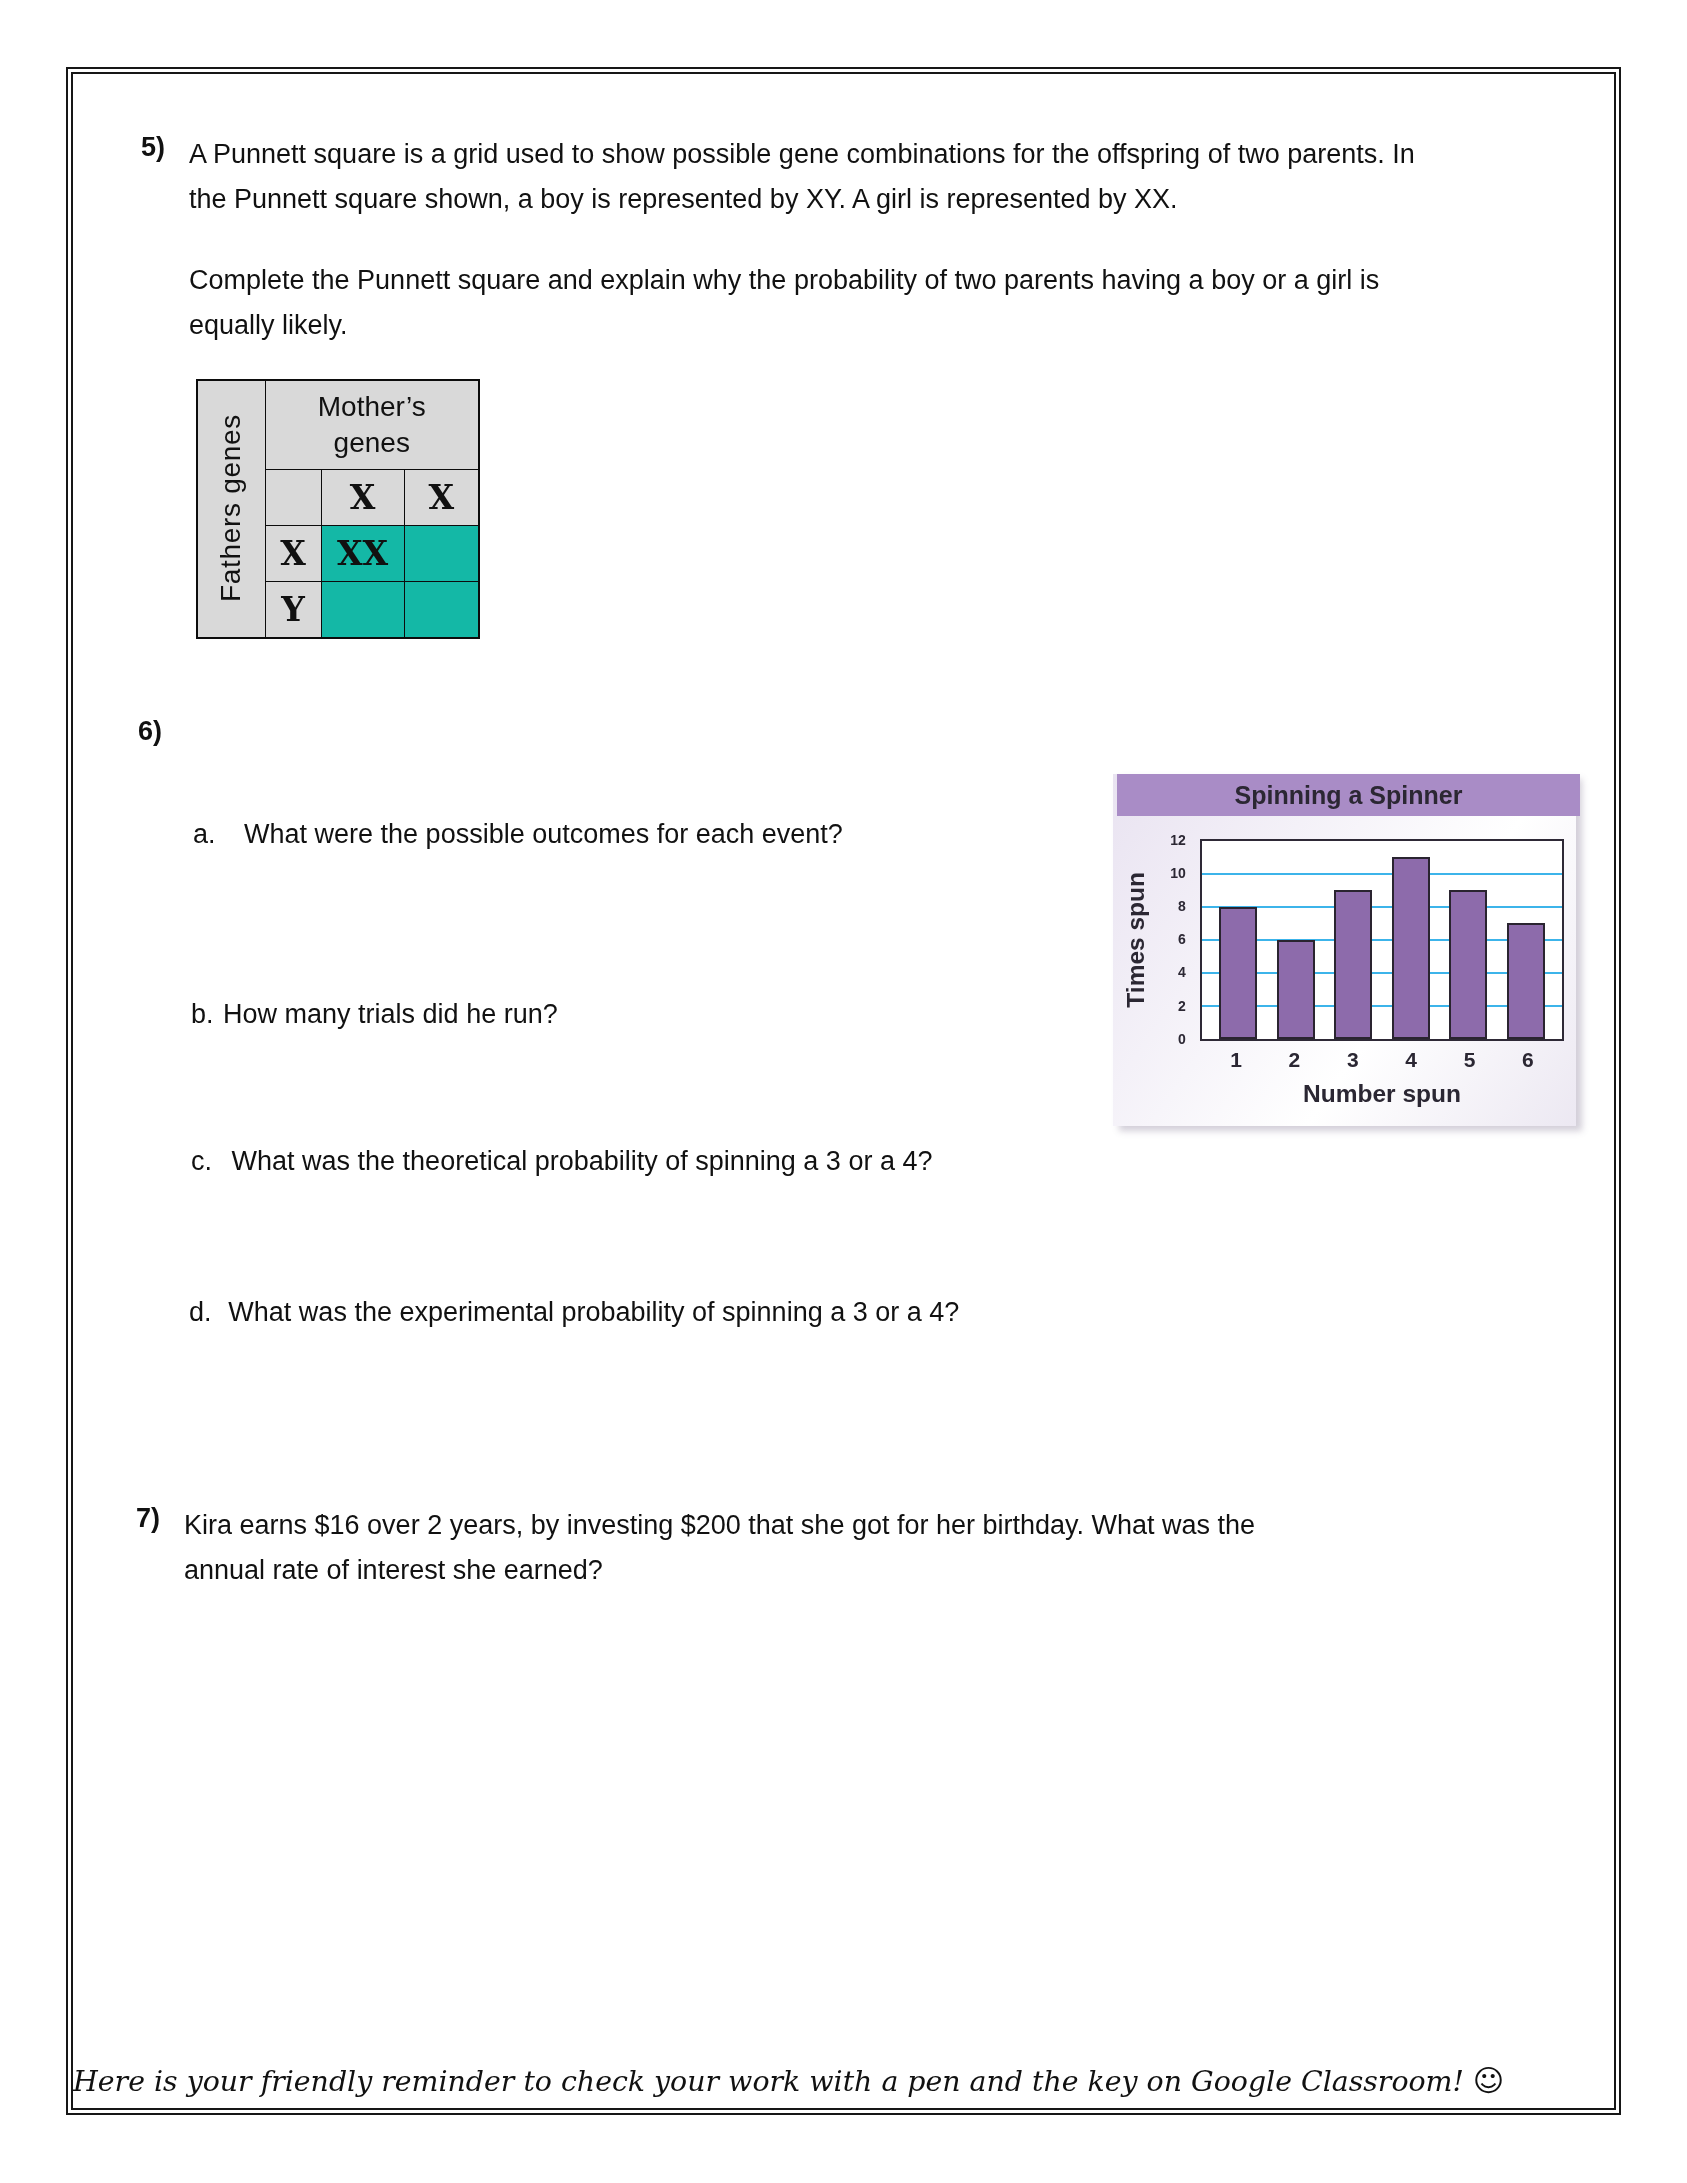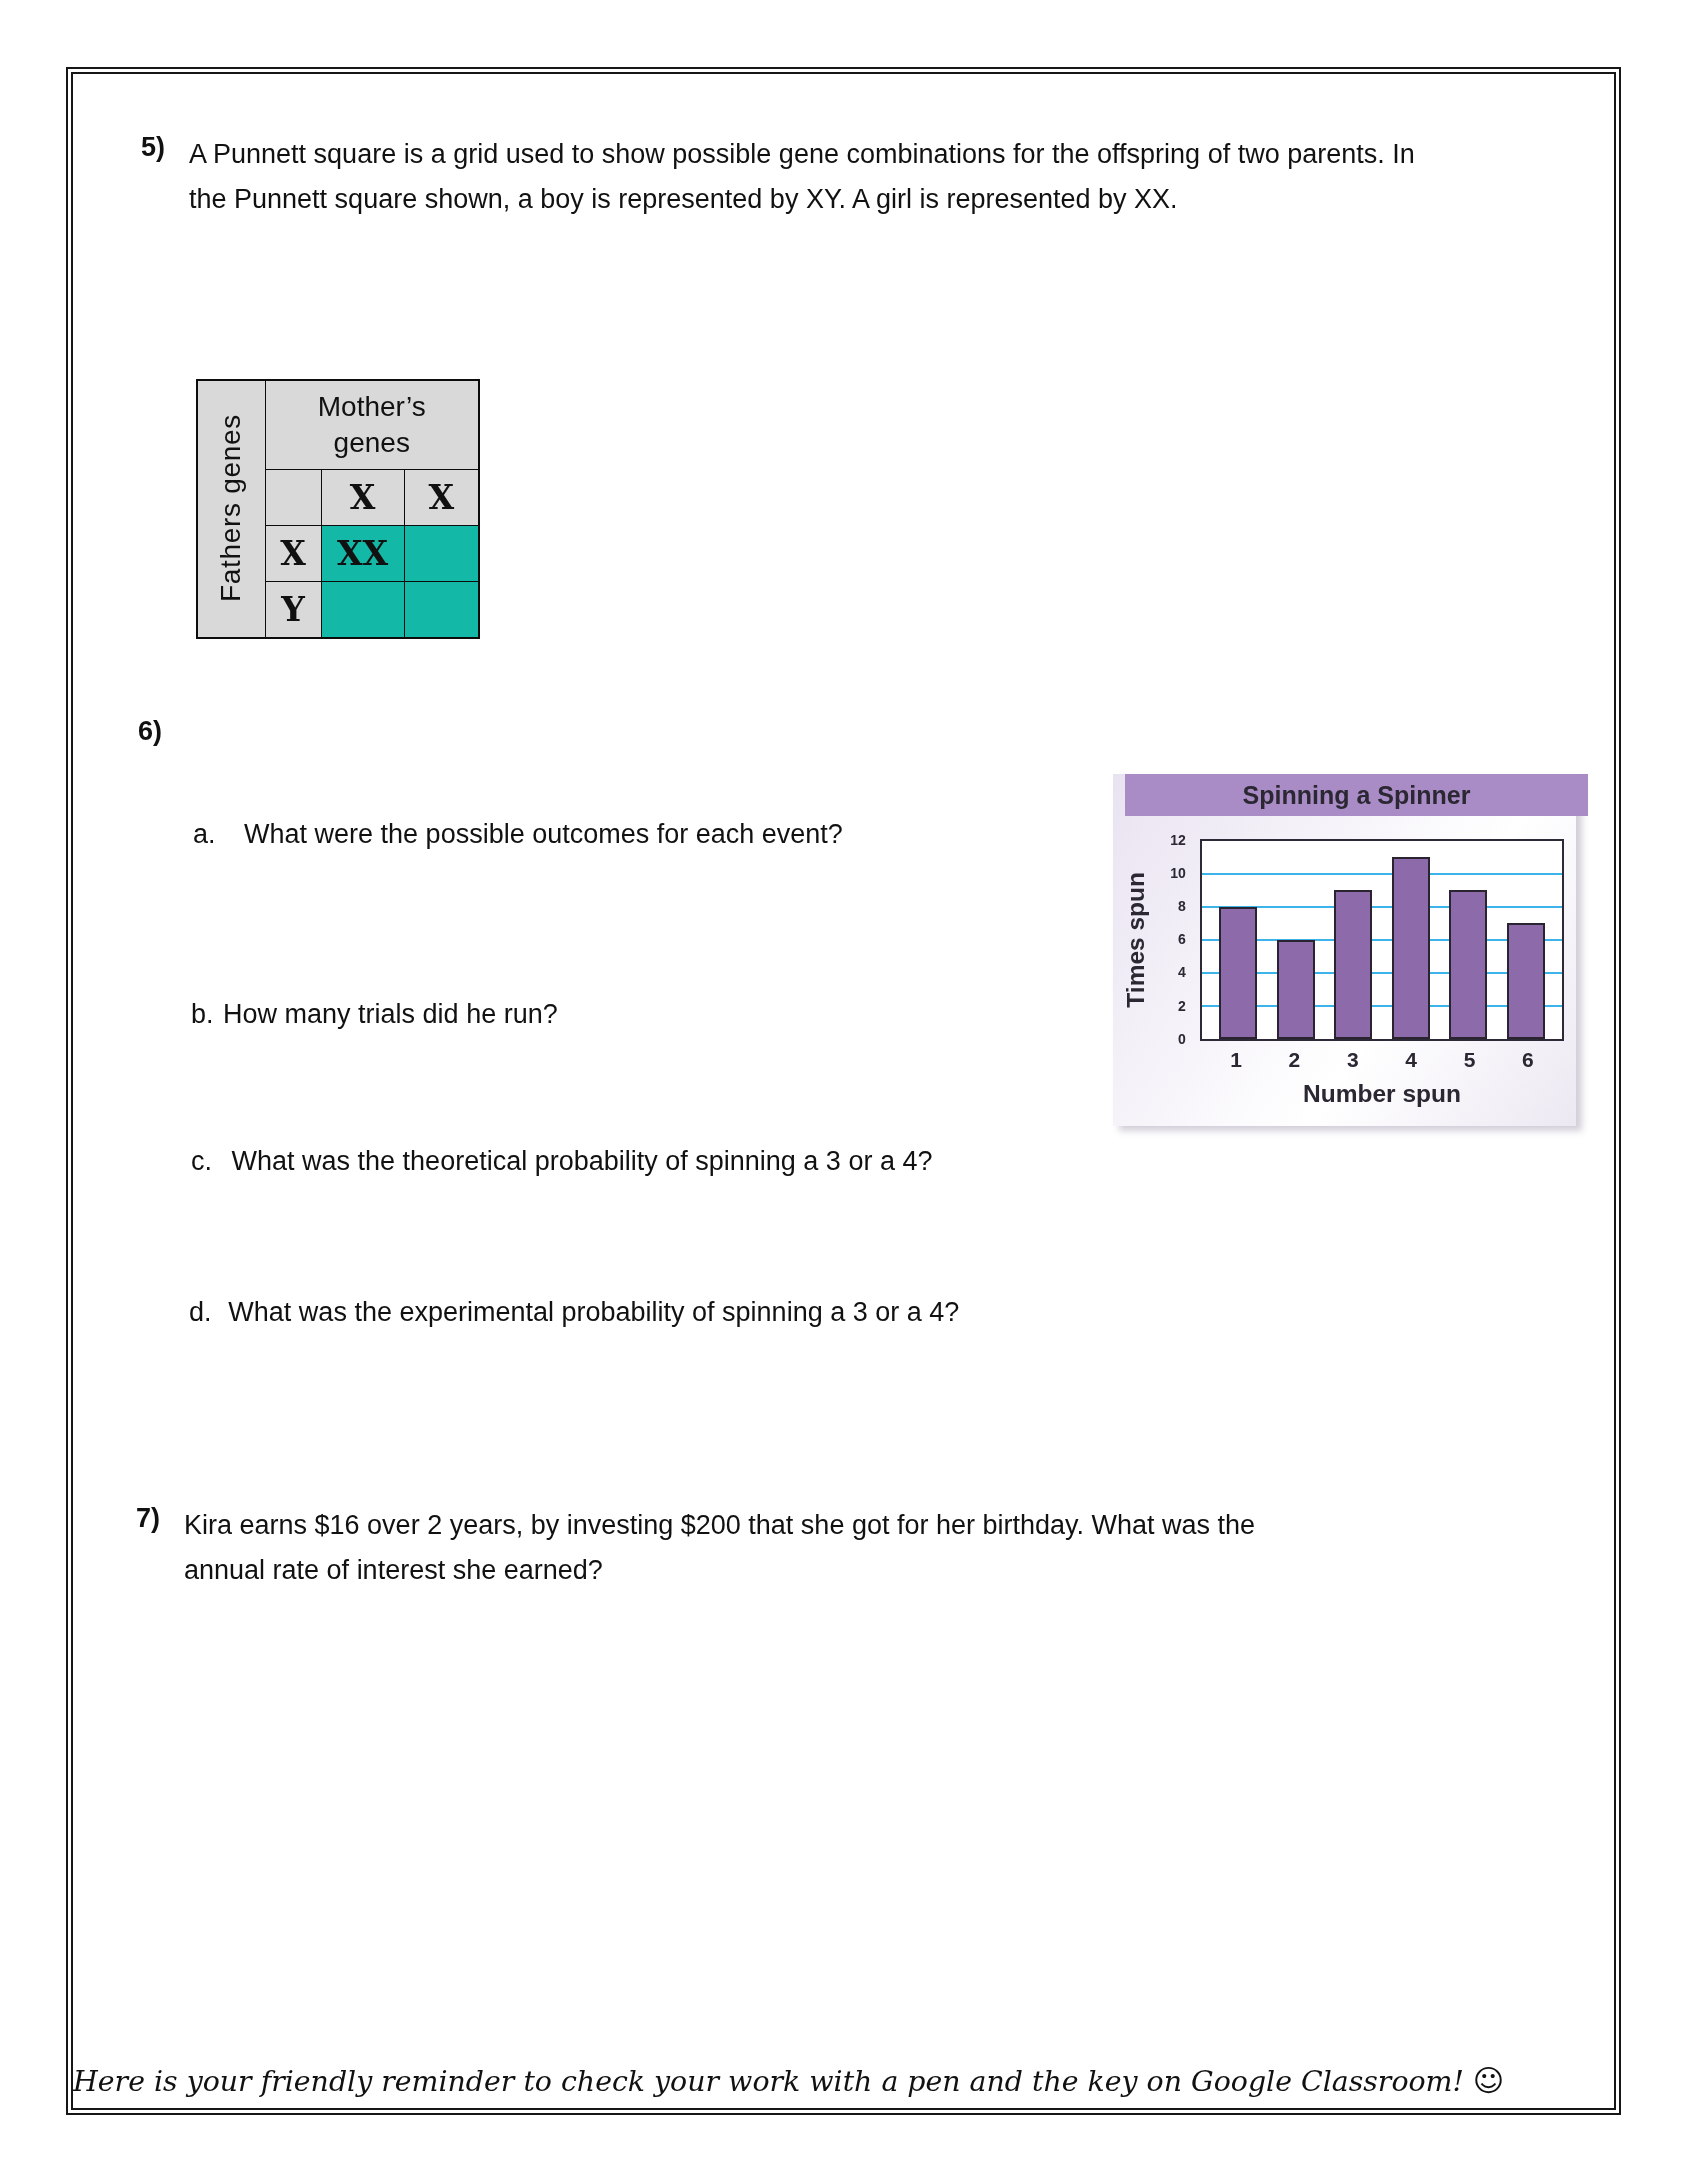--- a/index.html
+++ b/index.html
@@ -21,21 +21,21 @@
   .punnett .white{background:#14b8a6;}
   .vert-label{width:68px;}
   .vert-label span{display:inline-block;writing-mode:vertical-rl;transform:rotate(180deg);
         font-size:28px;letter-spacing:0.7px;}
   .p-hdr{font-size:28px;line-height:36px;}
   .p-gene{font-family:"DejaVu Serif",serif;font-weight:bold;font-size:33px;}
   
   .chart-panel{position:absolute;left:1113px;top:774px;width:463px;height:352px;
         background:linear-gradient(125deg,var(--chart-panel-tint,#e9e3f1) 0%,#f7f5fa 40%,#ffffff 62%,#ece8f2 100%);
         box-shadow:6px 4.6px 6.6px rgba(110,95,130,0.30);}
-  .chart-title-bar{position:absolute;left:12px;top:0;width:100%;height:42px;
+  .chart-title-bar{position:absolute;left:4px;top:0;width:100%;height:42px;
         background:var(--chart-title-bar,#a98cc6);display:flex;align-items:center;justify-content:center;}
   .chart-title-bar div{font-size:25px;font-weight:bold;color:var(--chart-text,#2b2733);}
   .plot-area{position:absolute;left:87px;top:65px;width:360px;height:198px;
         border:2px solid #2e2936;background:#ffffff;box-sizing:content-box;}
   .gridline{position:absolute;left:0;width:100%;height:2px;background:var(--chart-gridline,#3cb4ea);}
   .bars{position:absolute;left:0;bottom:0;width:100%;height:100%;display:flex;
         align-items:flex-end;justify-content:space-between;padding:0 17px;box-sizing:border-box;}
   .bar{width:38px;background:var(--chart-bar-fill,#8d6bab);border:2px solid var(--chart-bar-border,#2a2430);
         box-sizing:border-box;position:relative;z-index:2;}
   .y-ticks{position:absolute;left:20px;top:65px;width:62px;height:202px;}
@@ -61,20 +61,24 @@
 
 <div class="page">
   <div class="page-border">
     <div class="page-border-inner"></div>
   </div>
 
   <div class="abs qnum" style="left:141px;top:132px;">5)</div>
   <div class="abs" style="left:189px;top:132px;">
     <div class="body-text">A Punnett square is a grid used to show possible gene combinations for the offspring of two parents. In</div>
     <div class="body-text">the Punnett square shown, a boy is represented by XY. A girl is represented by XX.</div>
+  </div>
+  <div class="abs" style="left:189px;top:258px;">
+    <div class="body-text">Complete the Punnett square and explain why the probability of two parents having a boy or a girl is</div>
+    <div class="body-text">equally likely.</div>
   </div>
 
   <table class="punnett">
     <tbody>
         <tr>
       <td class="shade vert-label" rowspan="4" style="height:221px;">
         <span>Fathers genes</span>
       </td>
       <td class="shade p-hdr" colspan="3" style="width:214px;height:75px;">
         <div>Mother’s</div>

